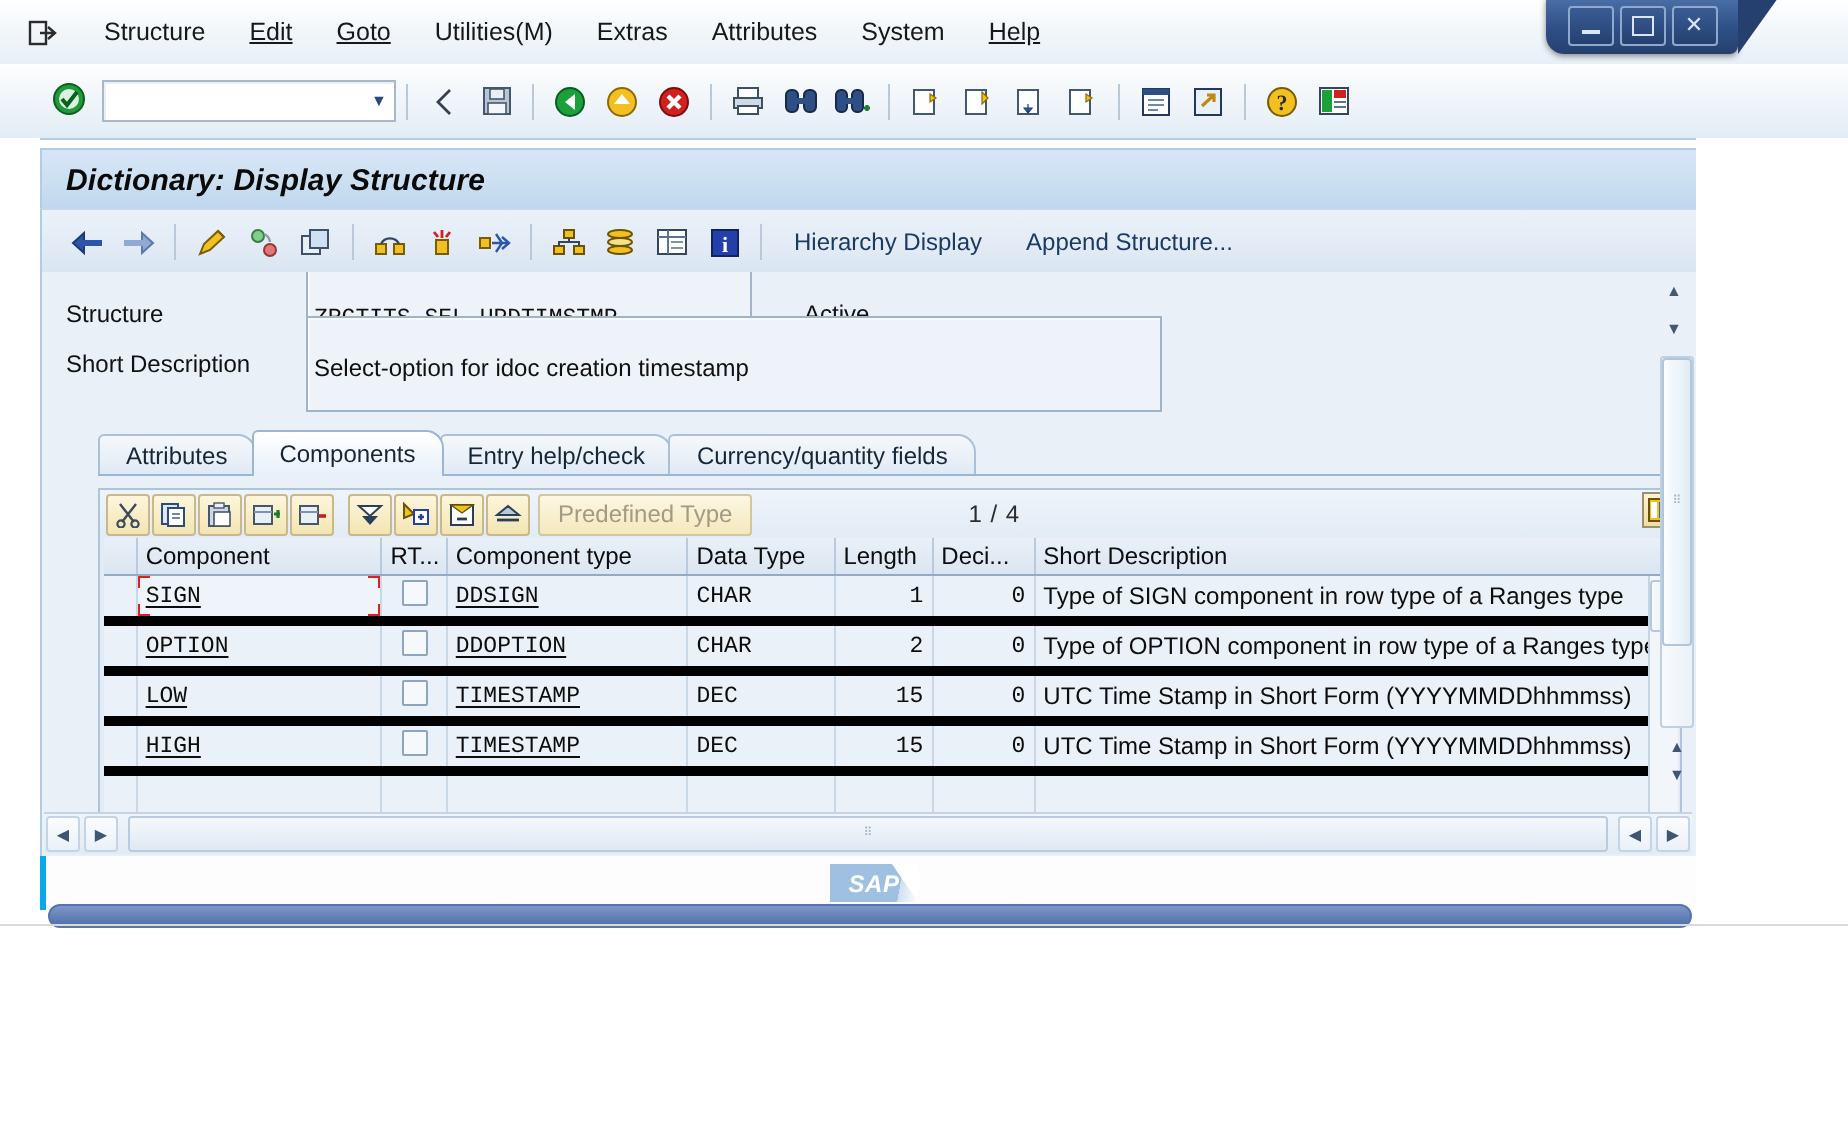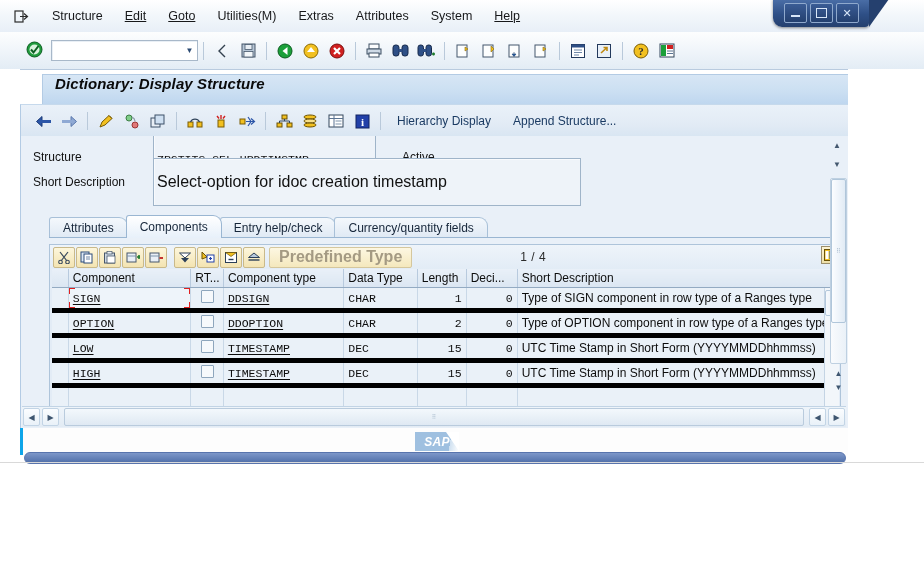--- a/index.html
+++ b/index.html
@@ -65,21 +65,21 @@
   .tbtn{
     width:22px;height:21px;display:flex;align-items:center;justify-content:center;
     margin:0 1px;border:1px solid transparent;border-radius:2px;
   }
 
   
   .titlewrap{
     position:absolute;left:20px;top:74px;width:828px;height:30px;
     background:linear-gradient(#d7e6f5 0%,#cbdff2 55%,#bed6ef 100%);
     border:1px solid #b3cbe4;border-bottom:none;
-    display:flex;align-items:flex-start;margin-left:22px;
+    display:flex;align-items:center;
   }
   .titlewrap .t{
     margin-left:12px;font-size:15px;font-weight:bold;font-style:italic;
     color:#0a0a0a;letter-spacing:.1px;
   }
 
   
   .apptb{
     position:absolute;left:20px;top:104px;width:828px;height:32px;
     background:linear-gradient(#eaf1f9 0%,#e2ebf5 60%,#d8e5f2 100%);
@@ -113,21 +113,21 @@
   .frow{display:flex;align-items:center;height:22px;margin-left:8px;}
   .flabel{width:120px;font-size:12px;color:#111;padding-left:4px;}
   .finput{
     height:18px;border:1px solid #9fb4c9;background:#eef3f9;
     font-family:"Liberation Mono","DejaVu Sans Mono",monospace;
     font-size:11.5px;color:#101010;
     display:flex;align-items:flex-end;padding:14px 3px;
     box-shadow:inset 1px 1px 0 rgba(255,255,255,.6);
   }
   .finput.w1{width:215px;}
-  .finput.w2{width:420px;font-family:"Liberation Sans",sans-serif;font-size:16px;}
+  .finput.w2{width:420px;font-family:"Liberation Sans",sans-serif;font-size:12px;}
   .fstatus{margin-left:26px;font-size:12px;color:#111;}
 
   
   .tabstrip{
     position:absolute;left:28px;top:80px;width:790px;height:22px;
     display:flex;align-items:flex-end;
   }
   .tab{
     height:20px;padding:0 13px 0 13px;font-size:12px;color:#16263a;
     display:flex;align-items:center;
@@ -158,21 +158,21 @@
     width:20px;height:19px;margin-right:1px;
     border:1px solid #c9b98a;border-radius:2px;
     background:linear-gradient(#fdf6dc,#f3e4b2);
     display:flex;align-items:center;justify-content:center;
   }
   .gsep{width:6px;}
   .predef{
     height:19px;padding:0 9px;margin-left:3px;
     border:1px solid #d5c79d;border-radius:2px;
     background:linear-gradient(#fdf7e2,#f4e8bd);
-    display:flex;align-items:center;font-size:16px;color:#a49a83;font-weight:bold;
+    display:flex;align-items:center;font-size:12px;color:#a49a83;
   }
   .counter{
     margin-left:108px;font-size:12px;color:#2b2b2b;letter-spacing:.5px;
   }
 
   table.grid{
     border-collapse:collapse;width:782px;table-layout:fixed;
     font-size:12px;margin-left:2px;
   }
   table.grid th{

